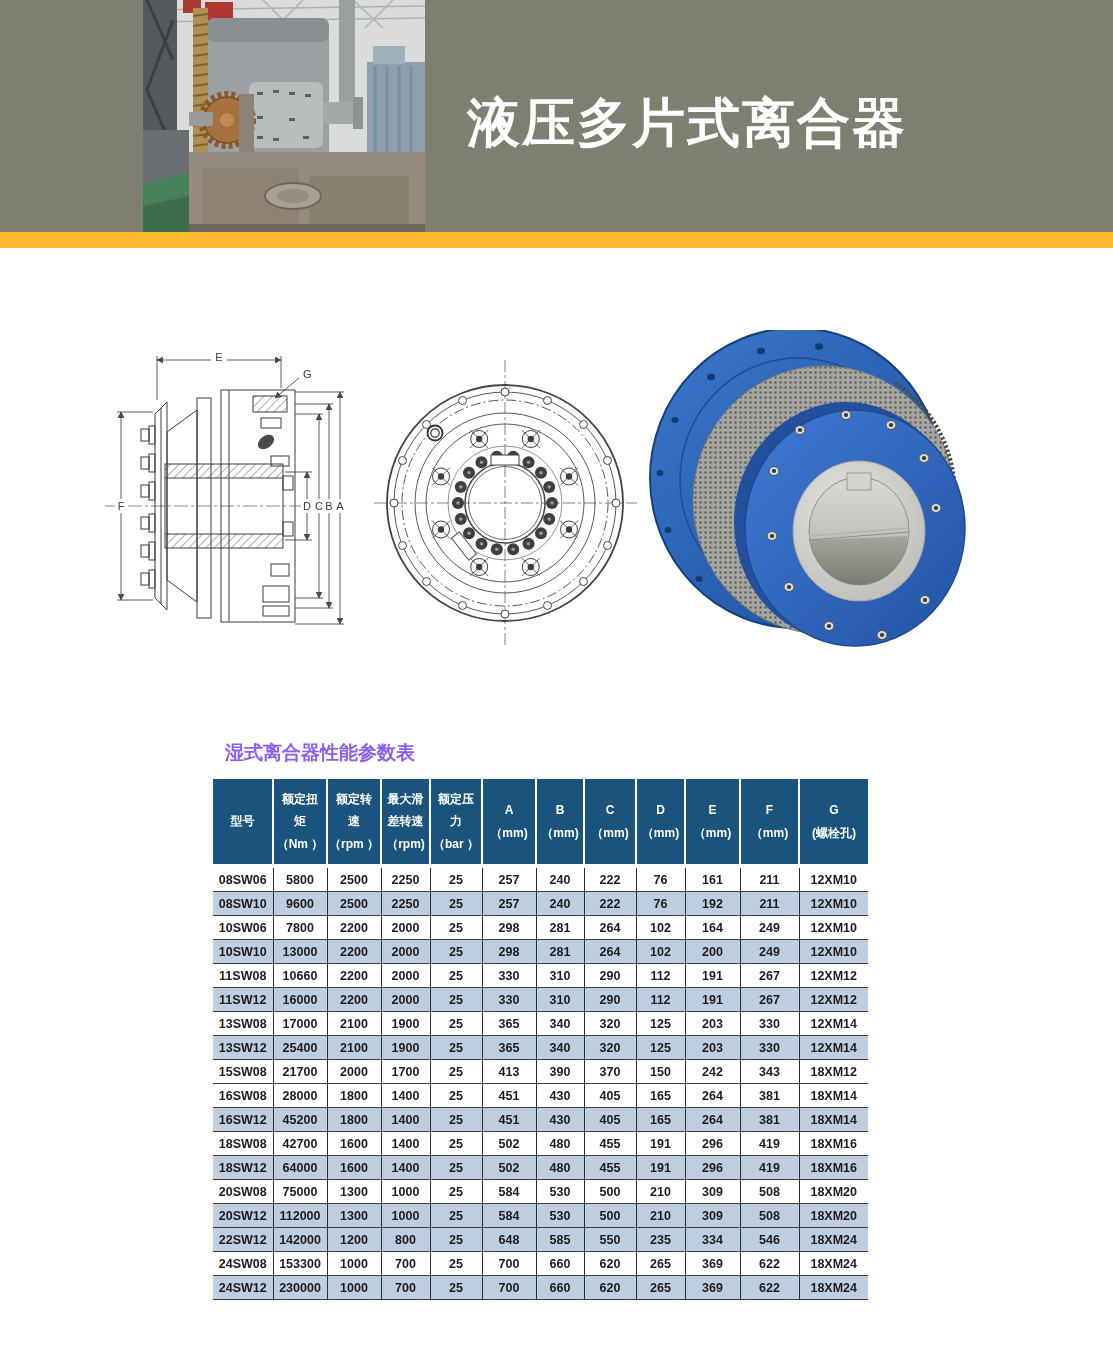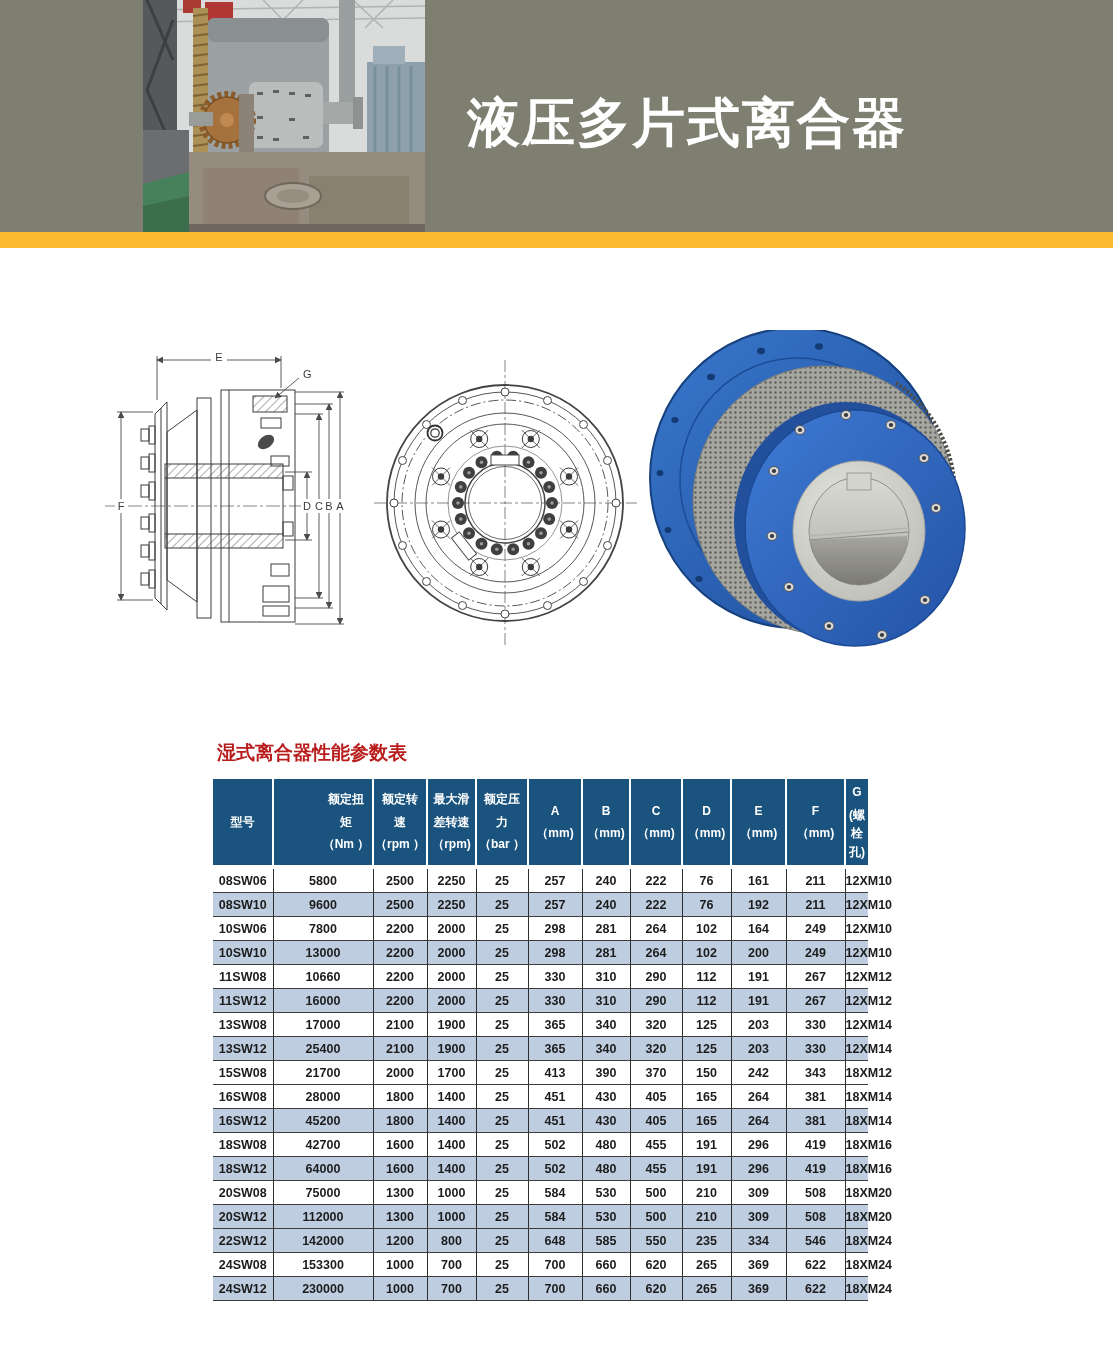--- a/index.html
+++ b/index.html
@@ -14,37 +14,37 @@
   .page-title{
     position:absolute;left:455px;top:76px;margin:12px;
     color:#ffffff;font-size:53px;font-weight:bold;letter-spacing:2px;white-space:nowrap;
   }
   
   .side-view{position:absolute;left:103px;top:336px;}
   .front-view{position:absolute;left:368px;top:356px;}
   .render-3d{position:absolute;left:648px;top:330px;}
   
   .table-wrap{position:absolute;left:213px;top:740px;width:655px;}
-  .table-title{margin:0 0 13px 4px;color:#b91c1c;font-size:19px;font-weight:bold;font-family:Liberation Mono, monospace;}
+  .table-title{margin:0 0 13px 12px;color:#8b5cf6;font-size:19px;font-weight:bold;font-family:Liberation Mono, monospace;}
   table.param-table{width:655px;border-collapse:collapse;table-layout:fixed;}
   .param-table th{
     background:#1a547e;color:#ffffff;font-size:12px;font-weight:bold;
     border-right:2px solid #ffffff;border-bottom:4px solid #ffffff;
     height:85px;padding:0;text-align:center;vertical-align:middle;
   }
   .param-table th:last-child{border-right:none;}
   .param-table th div{line-height:1.55;margin:4px 0;}
   .param-table td{
     height:23px;padding:0;text-align:center;font-size:12.5px;font-weight:bold;color:#1c1c1c;
     border-right:1.3px solid #2e2e2e;border-bottom:1.5px solid #3d3d3d;background:#ffffff;
   }
   .param-table td:last-child{border-right:none;text-align:center;}
   .param-table tr.alt td{background:#bfcde1;}
   .param-table th:nth-child(1){width:59px;}
-  .param-table th:nth-child(2){width:52px;padding-left:46px;}
+  .param-table th:nth-child(2){width:52px;}
   .param-table th:nth-child(3){width:52px;}
   .param-table th:nth-child(4){width:47px;}
   .param-table th:nth-child(5){width:50px;text-align:center;}
   .param-table th:nth-child(6){width:52px;}
   .param-table th:nth-child(7){width:46px;}
   .param-table th:nth-child(8){width:50px;}
   .param-table th:nth-child(9){width:47px;}
   .param-table th:nth-child(10){width:53px;}
   .param-table th:nth-child(11){width:57px;}
   .drawline{stroke:#3d3d3d;fill:none;stroke-width:1;}

